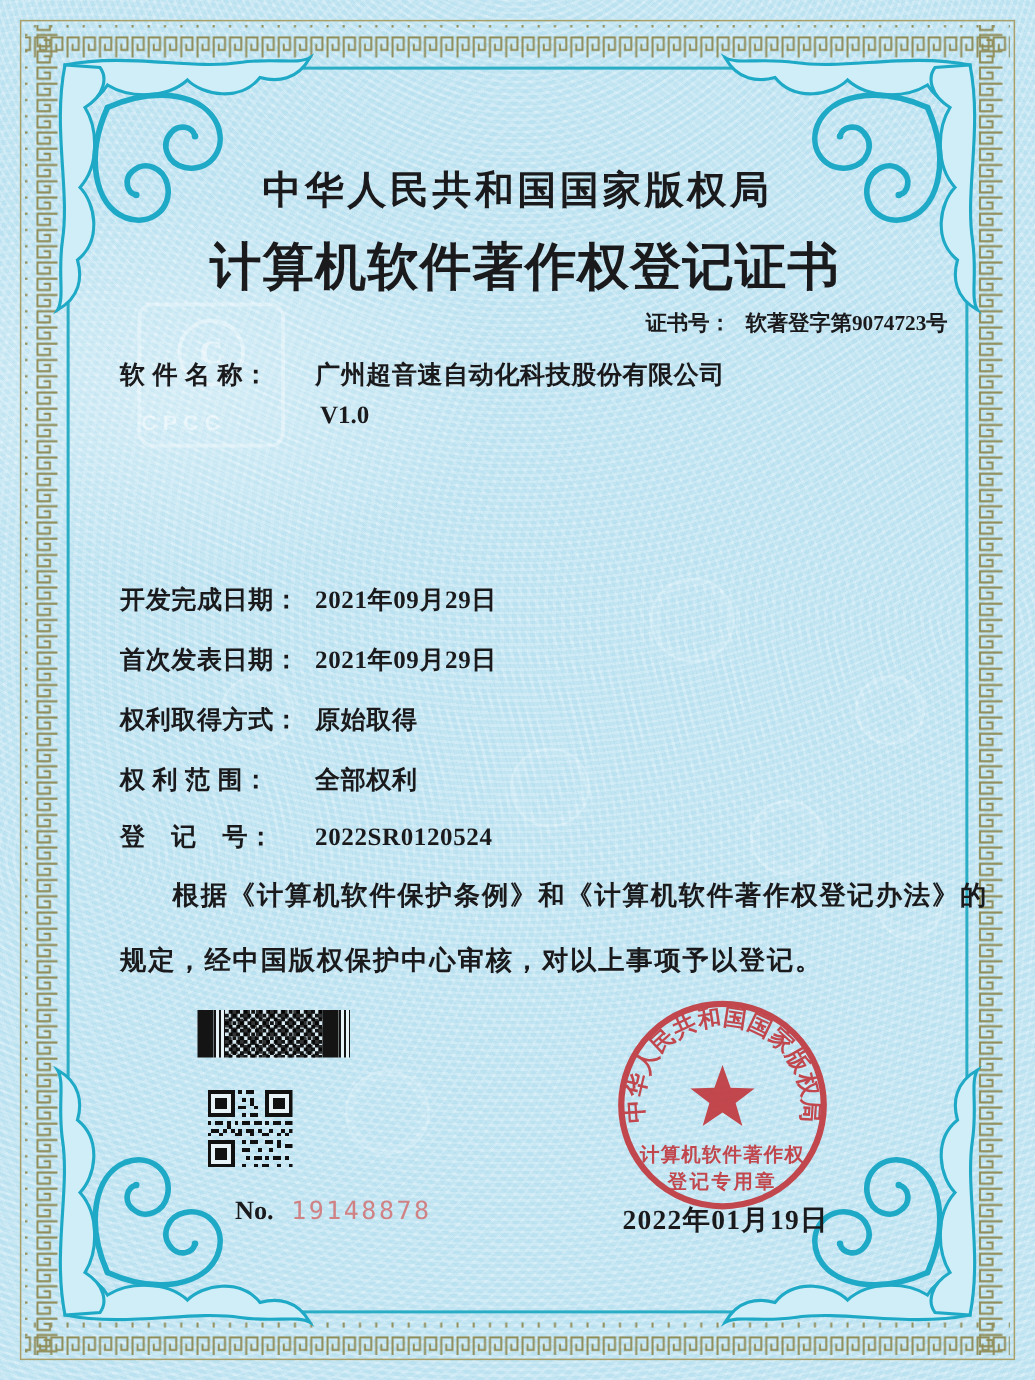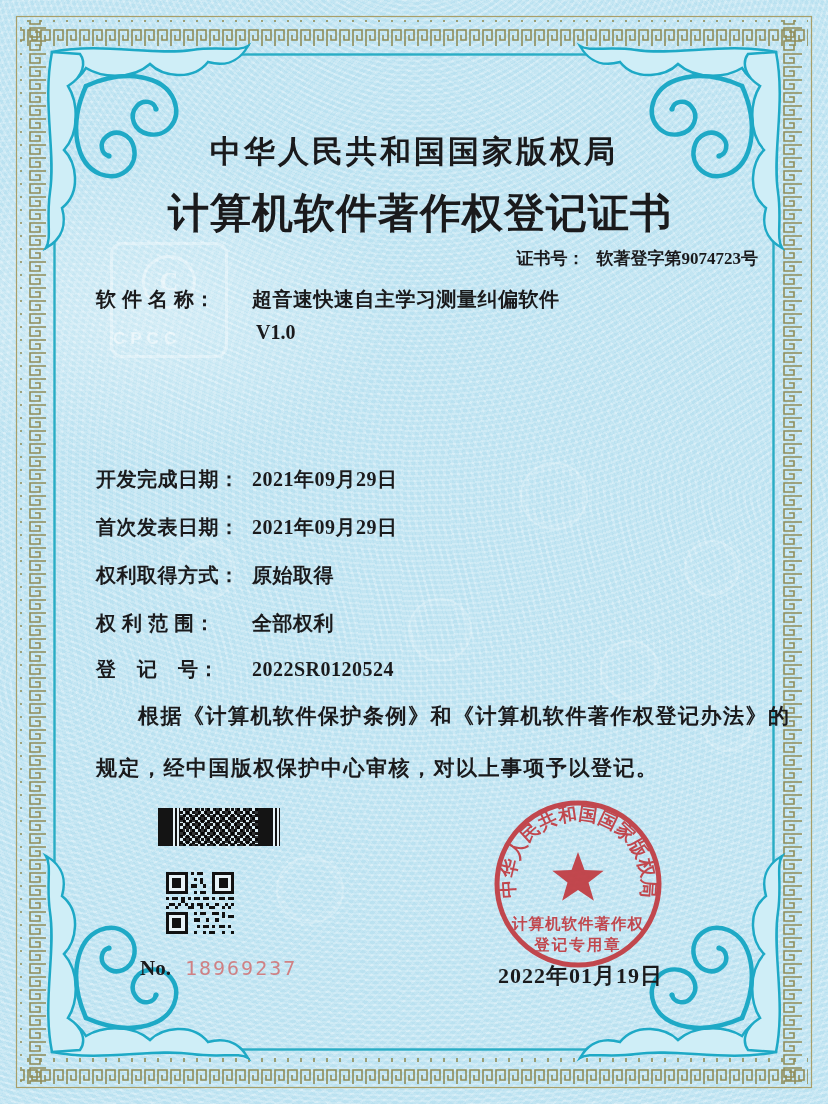--- a/index.html
+++ b/index.html
@@ -51,21 +51,21 @@
     background:repeating-linear-gradient(90deg,#141414 0 2px,#e8f3f7 2px 4px);}
   .bc-matrix{flex:1;height:100%;
     background:
       repeating-conic-gradient(#141414 0% 25%, #e8f3f7 0% 50%),
       repeating-conic-gradient(rgba(20,20,20,.85) 0% 25%, rgba(232,243,247,.85) 0% 50%);
     background-size:6px 6px, 10px 14px;background-blend-mode:multiply;}
   
   .qr{position:absolute;left:166px;top:872px;z-index:3;}
   
   .serial{position:absolute;left:140px;top:956px;z-index:3;}
-  .serial .no-label{font-size:21px;font-weight:bold;}
+  .serial .no-label{font-size:21px;font-weight:bold;margin-left:48px;}
   .serial .no-num{font-family:"DejaVu Sans Mono",monospace;font-size:20px;
     color:#cf8184;letter-spacing:2px;margin-left:14px;}
   
   .seal{position:absolute;left:489px;top:795px;z-index:4;opacity:.92;}
   .issue-date{position:absolute;left:498px;top:961px;z-index:5;
     font-size:22px;font-weight:bold;letter-spacing:1px;text-align:center;}
 </style>
 </head>
 <body>
 
@@ -115,21 +115,21 @@
     <div class="wm-text">CPCC</div>
   </div>
 
   <div class="authority">中华人民共和国国家版权局</div>
   <div class="cert-title">计算机软件著作权登记证书</div>
   <div class="certno-line">
     <span>证书号：</span><span class="certno-value">软著登字第9074723号</span>
   </div>
 
   <div class="row r1">
-    <span class="lbl">软 件 名 称：</span><span>超音速快速自主学习测量纠偏软件</span>
+    <span class="lbl">软 件 名 称：</span><span>广州超音速自动化科技股份有限公司</span>
   </div>
   <div class="val2 r1b">V1.0</div>
   <div class="row r3">
     <span class="lbl">开发完成日期：</span><span>2021年09月29日</span>
   </div>
   <div class="row r4">
     <span class="lbl">首次发表日期：</span><span>2021年09月29日</span>
   </div>
   <div class="row r5">
     <span class="lbl">权利取得方式：</span><span>原始取得</span>
@@ -161,21 +161,21 @@
         <rect x="16" y="1" width="5" height="5" fill="#e8f3f7"></rect>
         <rect x="17" y="2" width="3" height="3"></rect>
       <rect x="0" y="13" width="7" height="7"></rect>
         <rect x="1" y="14" width="5" height="5" fill="#e8f3f7"></rect>
         <rect x="2" y="15" width="3" height="3"></rect>
       <path d="M8,0h1v1h-1z M10,0h2v1h-2z M9,2h1v1h-1z M11,2h1v2h-1z M8,4h2v1h-2z M12,4h1v1h-1z M9,6h1v1h-1z M11,6h2v1h-2z M0,8h1v1h-1z M2,8h2v1h-2z M5,8h1v2h-1z M7,8h1v1h-1z M9,8h2v1h-2z M12,8h2v1h-2z M15,8h1v1h-1z M17,8h2v1h-2z M20,8h2v1h-2z M1,10h2v1h-2z M4,10h1v1h-1z M6,10h1v1h-1z M8,10h1v1h-1z M10,10h2v1h-2z M13,10h1v1h-1z M16,10h1v1h-1z M19,10h1v1h-1z M21,10h1v1h-1z M0,11h1v1h-1z M3,11h1v1h-1z M7,11h2v1h-2z M11,11h1v1h-1z M14,11h2v1h-2z M18,11h1v1h-1z M20,11h1v1h-1z M9,13h1v1h-1z M11,13h2v1h-2z M15,13h2v1h-2z M18,13h1v2h-1z M20,14h2v1h-2z M9,15h2v1h-2z M13,15h1v1h-1z M16,15h1v1h-1z M10,17h1v1h-1z M12,17h2v1h-2z M15,17h1v1h-1z M17,17h2v1h-2z M20,17h1v1h-1z M9,19h1v1h-1z M12,19h1v1h-1z M14,19h2v1h-2z M18,19h1v1h-1z M21,19h1v1h-1z"></path>
     </g>
   </svg>
 
   <div class="serial">
-    <span class="no-label">No.</span><span class="no-num">18969237</span>
+    <span class="no-label">No.</span><span class="no-num">19148878</span>
   </div>
 
   <svg class="seal" width="178" height="178" viewBox="-89 -89 178 178">
     <defs>
       <path id="sealArc" d="M -63.6,7.2 A 64,64 0 1 1 63.6,7.2" fill="none"></path>
     </defs>
     <circle cx="0" cy="0" r="81" fill="none" stroke="#c13a40" stroke-width="5"></circle>
     <polygon points="0,-32 6.5,-13.9 25.7,-13.3 10.5,-1.6 15.9,16.8 0,6 -15.9,16.8 -10.5,-1.6 -25.7,-13.3 -6.5,-13.9" fill="#c13a40"></polygon>
     <text font-size="18.5" font-weight="bold" fill="#c13a40" letter-spacing="0.5" font-family="Liberation Serif, DejaVu Serif, serif">
       <textPath href="#sealArc" startOffset="50%" text-anchor="middle">中华人民共和国国家版权局</textPath>

